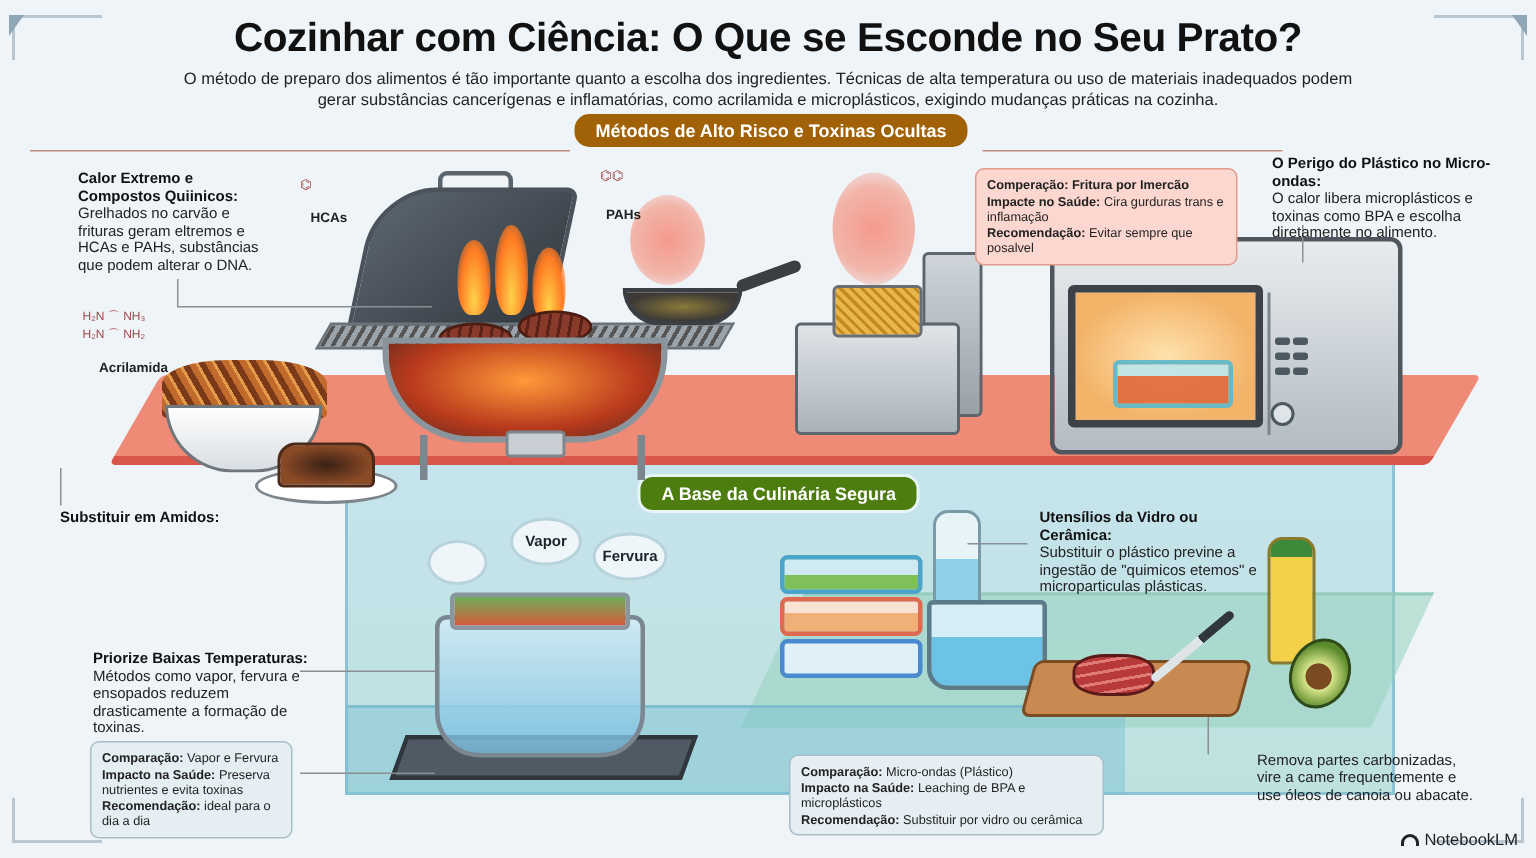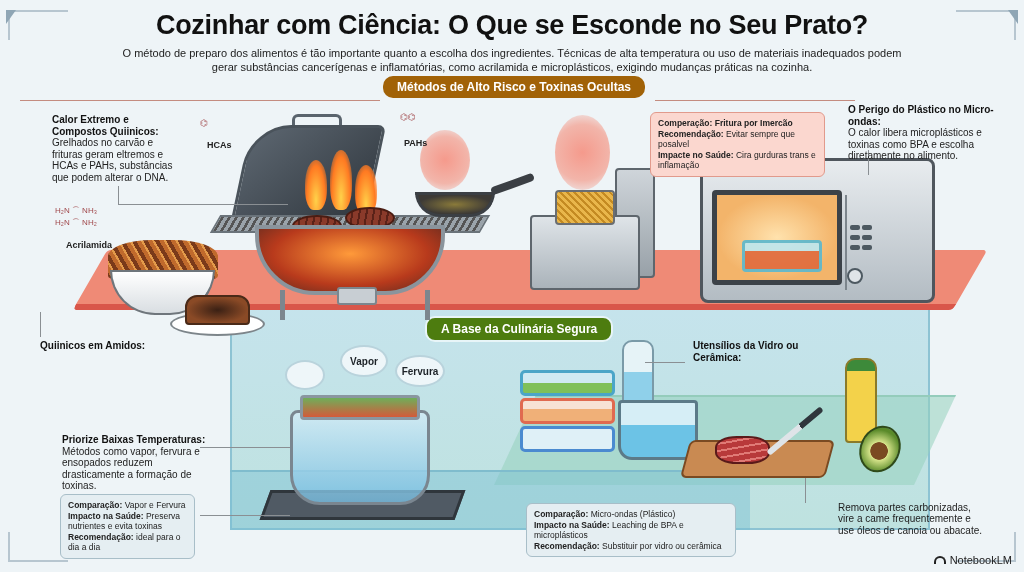--- a/index.html
+++ b/index.html
@@ -230,46 +230,47 @@
 <div class="leader" style="left:645px; top:362px; width:40px; height:1px;"></div>
 <div class="leader" style="left:805px; top:478px; width:1px; height:25px;"></div>
 <div class="leader" style="left:868px; top:150px; width:1px; height:25px;"></div>
 
 <div class="callout" style="left:52px; top:114px; width:130px;">
   <b>Calor Extremo e Compostos Quiinicos:</b>
   <span>Grelhados no carvão e frituras geram eltremos e HCAs e PAHs, substâncias que podem alterar o DNA.</span>
 </div>
 
 <div class="callout" style="left:40px; top:340px; width:120px;">
-  <b>Quiinicos em Amidos:</b><br>
+  <b>Substituir em Amidos:</b><br>
 </div>
 
 <div class="callout" style="left:848px; top:104px; width:160px;">
   <b>O Perigo do Plástico no Micro-ondas:</b><br>
   <span>O calor libera microplásticos e toxinas como BPA e escolha diretamente no alimento.</span>
 </div>
 
 <div class="callout" style="left:62px; top:434px; width:150px;">
   <b>Priorize Baixas Temperaturas:</b><br>
   <span>Métodos como vapor, fervura e ensopados reduzem drasticamente a formação de toxinas.</span>
 </div>
 
 <div class="callout" style="left:693px; top:340px; width:150px;">
   <b>Utensílios da Vidro ou Cerâmica:</b><br>
+  <span>Substituir o plástico previne a ingestão de "quimicos etemos" e microparticulas plásticas.</span>
 </div>
 
 <div class="callout" style="left:838px; top:490px; width:150px;">
   <br>
   <span>Remova partes carbonizadas, vire a came frequentemente e use óleos de canoia ou abacate.</span>
 </div>
 
 <div class="info-box info-red" style="left:650px; top:112px; width:175px;">
   <div><b>Comperação:</b> <b>Fritura por Imercão</b></div>
+  <div><b>Impacte no Saúde:</b> <span>Cira gurduras trans e inflamação</span></div>
   <div><b>Recomendação:</b> <span>Evitar sempre que posalvel</span></div>
-  <div><b>Impacte no Saúde:</b> <span>Cira gurduras trans e inflamação</span></div>
 </div>
 
 <div class="info-box info-blue" style="left:60px; top:494px; width:135px;">
   <div><b>Comparação:</b> <span>Vapor e Fervura</span></div>
   <div><b>Impacto na Saúde:</b> <span>Preserva nutrientes e evita toxinas</span></div>
   <div><b>Recomendação:</b> <span>ideal para o dia a dia</span></div>
 </div>
 
 <div class="info-box info-blue" style="left:526px; top:503px; width:210px;">
   <div><b>Comparação:</b> <span>Micro-ondas (Plástico)</span></div>

